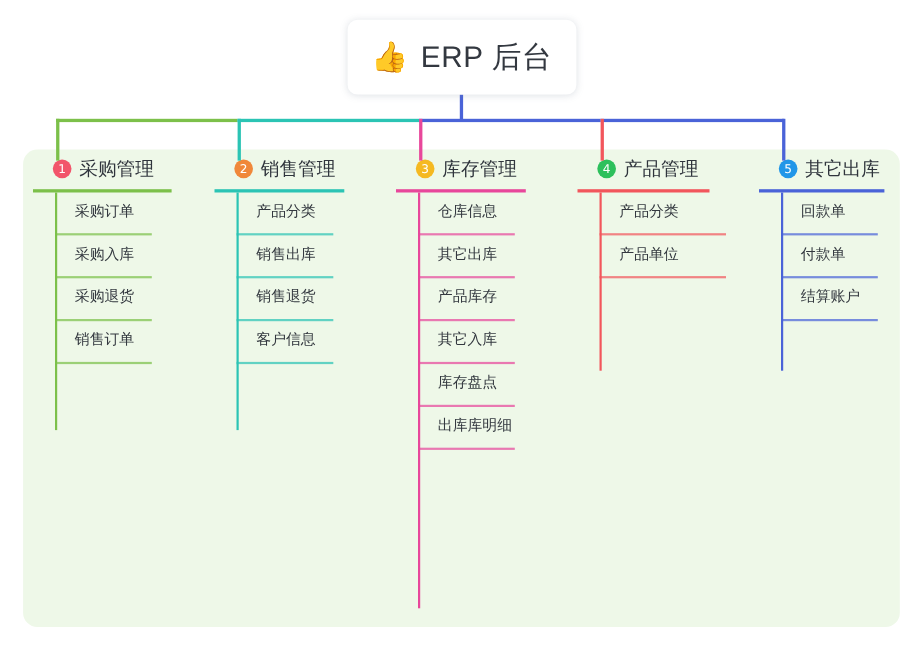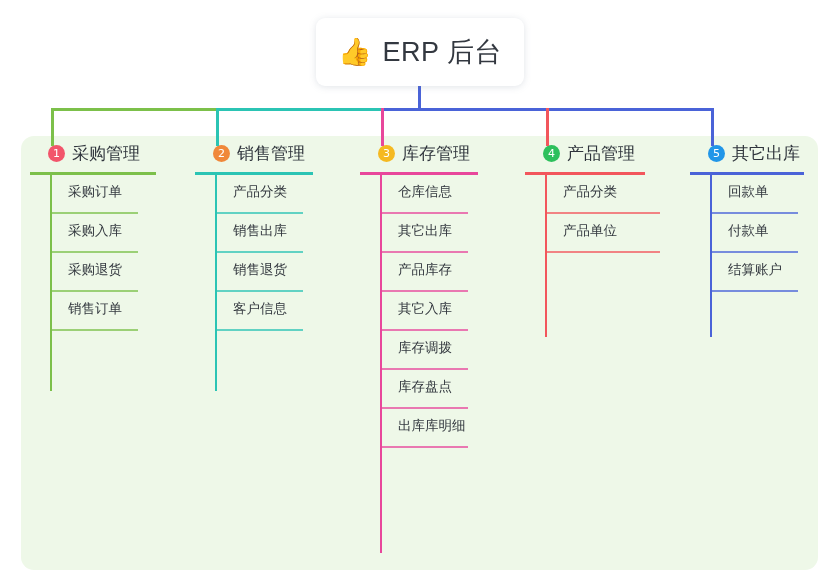--- a/index.html
+++ b/index.html
@@ -248,24 +248,20 @@
           </div>
           <div class="leaf">
             <span class="leaf-label">产品库存</span>
             <div class="leaf-rule" style="background: rgb(232, 71, 155); opacity: 0.72; width: 88px;"></div>
           </div>
           <div class="leaf">
             <span class="leaf-label">其它入库</span>
             <div class="leaf-rule" style="background: rgb(232, 71, 155); opacity: 0.72; width: 88px;"></div>
           </div>
           <div class="leaf">
-            <span class="leaf-label">库存调拨</span>
-            <div class="leaf-rule" style="background: rgb(232, 71, 155); opacity: 0.72; width: 88px;"></div>
-          </div>
-          <div class="leaf">
             <span class="leaf-label">库存盘点</span>
             <div class="leaf-rule" style="background: rgb(232, 71, 155); opacity: 0.72; width: 88px;"></div>
           </div>
           <div class="leaf">
             <span class="leaf-label">出库库明细</span>
             <div class="leaf-rule" style="background: rgb(232, 71, 155); opacity: 0.72; width: 88px;"></div>
           </div>
         </div>
       </div>
       <div class="column" style="left: 504px; width: 140px;">

